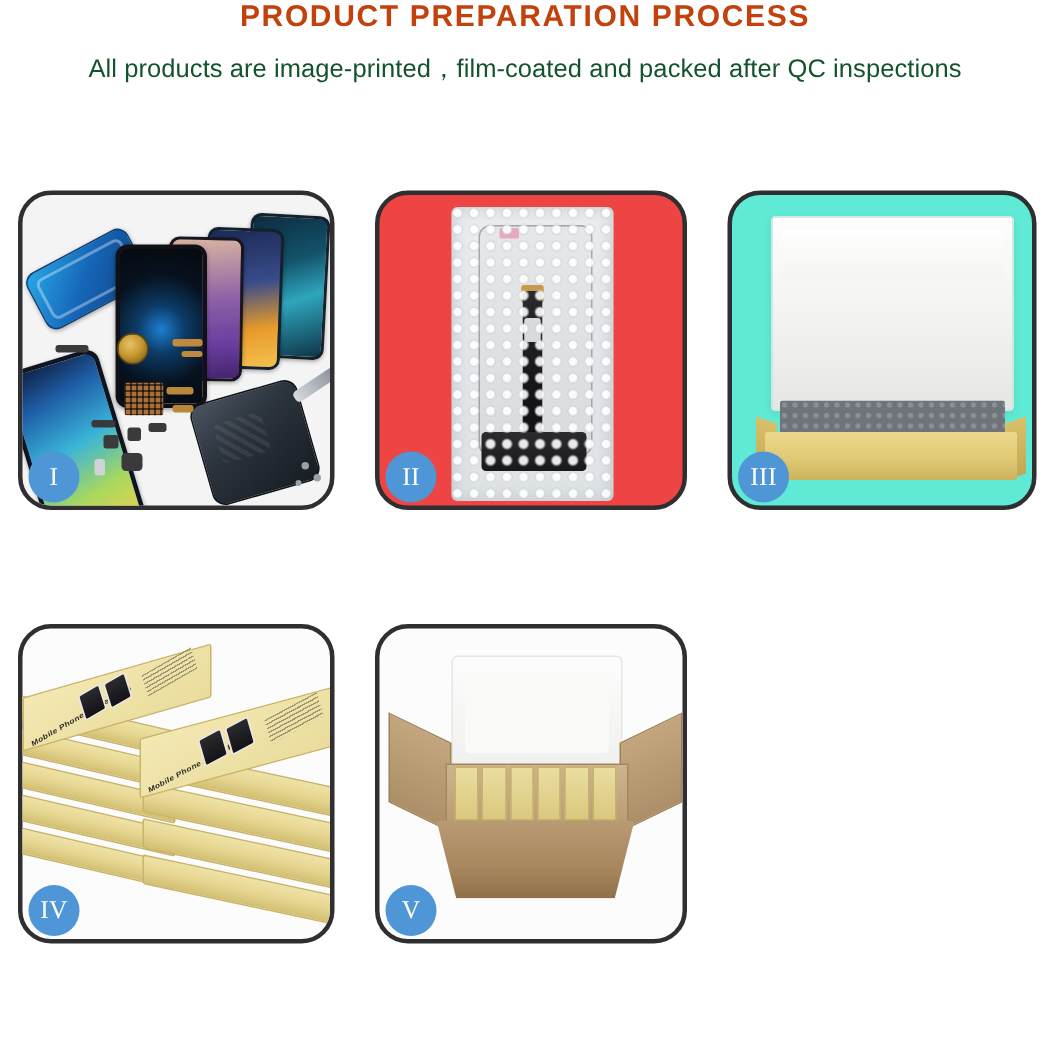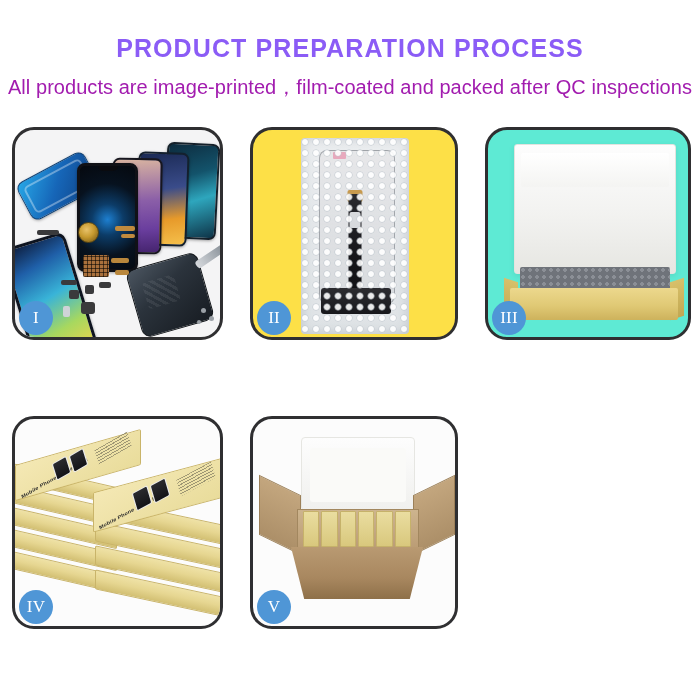--- a/index.html
+++ b/index.html
@@ -23,34 +23,33 @@
 
   
   .header {
     position: absolute;
     top: 0; left: 0;
     width: 700px;
     text-align: center;
   }
   .title {
     margin: 0;
-    padding-top: 34px;
-    font-size: 25px;
+    font-size: 20px;
     font-weight: 700;
     letter-spacing: 1.1px;
-    color: #8b5cf6;
+    color: #c2410c;
     font-family: "Liberation Sans", sans-serif;
     white-space: nowrap;
   }
   .subtitle {
     margin: 0;
     padding-top: 11px;
-    font-size: 20px;
+    font-size: 17px;
     font-weight: 400;
-    color: #a21caf;
+    color: #14532d;
     letter-spacing: 0.05px;
     white-space: nowrap;
   }
 
   
   .grid {
     position: absolute;
     top: 127px;
     left: 12px;
     width: 681px;
@@ -183,21 +182,21 @@
     background: linear-gradient(90deg,#d7dade 0%,#9aa1a8 60%,#6f767d 100%);
     border-radius:3px;
   }
   .flex-cable {
     position: absolute;
     background: #c08a3e;
     border-radius: 2px;
   }
 
   
-  .p2 { background: #fde047; }
+  .p2 { background: #ef4444; }
   .bubble-bag {
     position: absolute;
     left: 48px; top: 8px;
     width: 108px; height: 196px;
     background: linear-gradient(180deg,#eceef0 0%,#e4e7ea 45%,#dfe3e6 100%);
     border-radius: 4px;
     box-shadow: inset 0 0 12px rgba(140,150,160,.45);
     overflow: hidden;
   }
   .bubbles {

